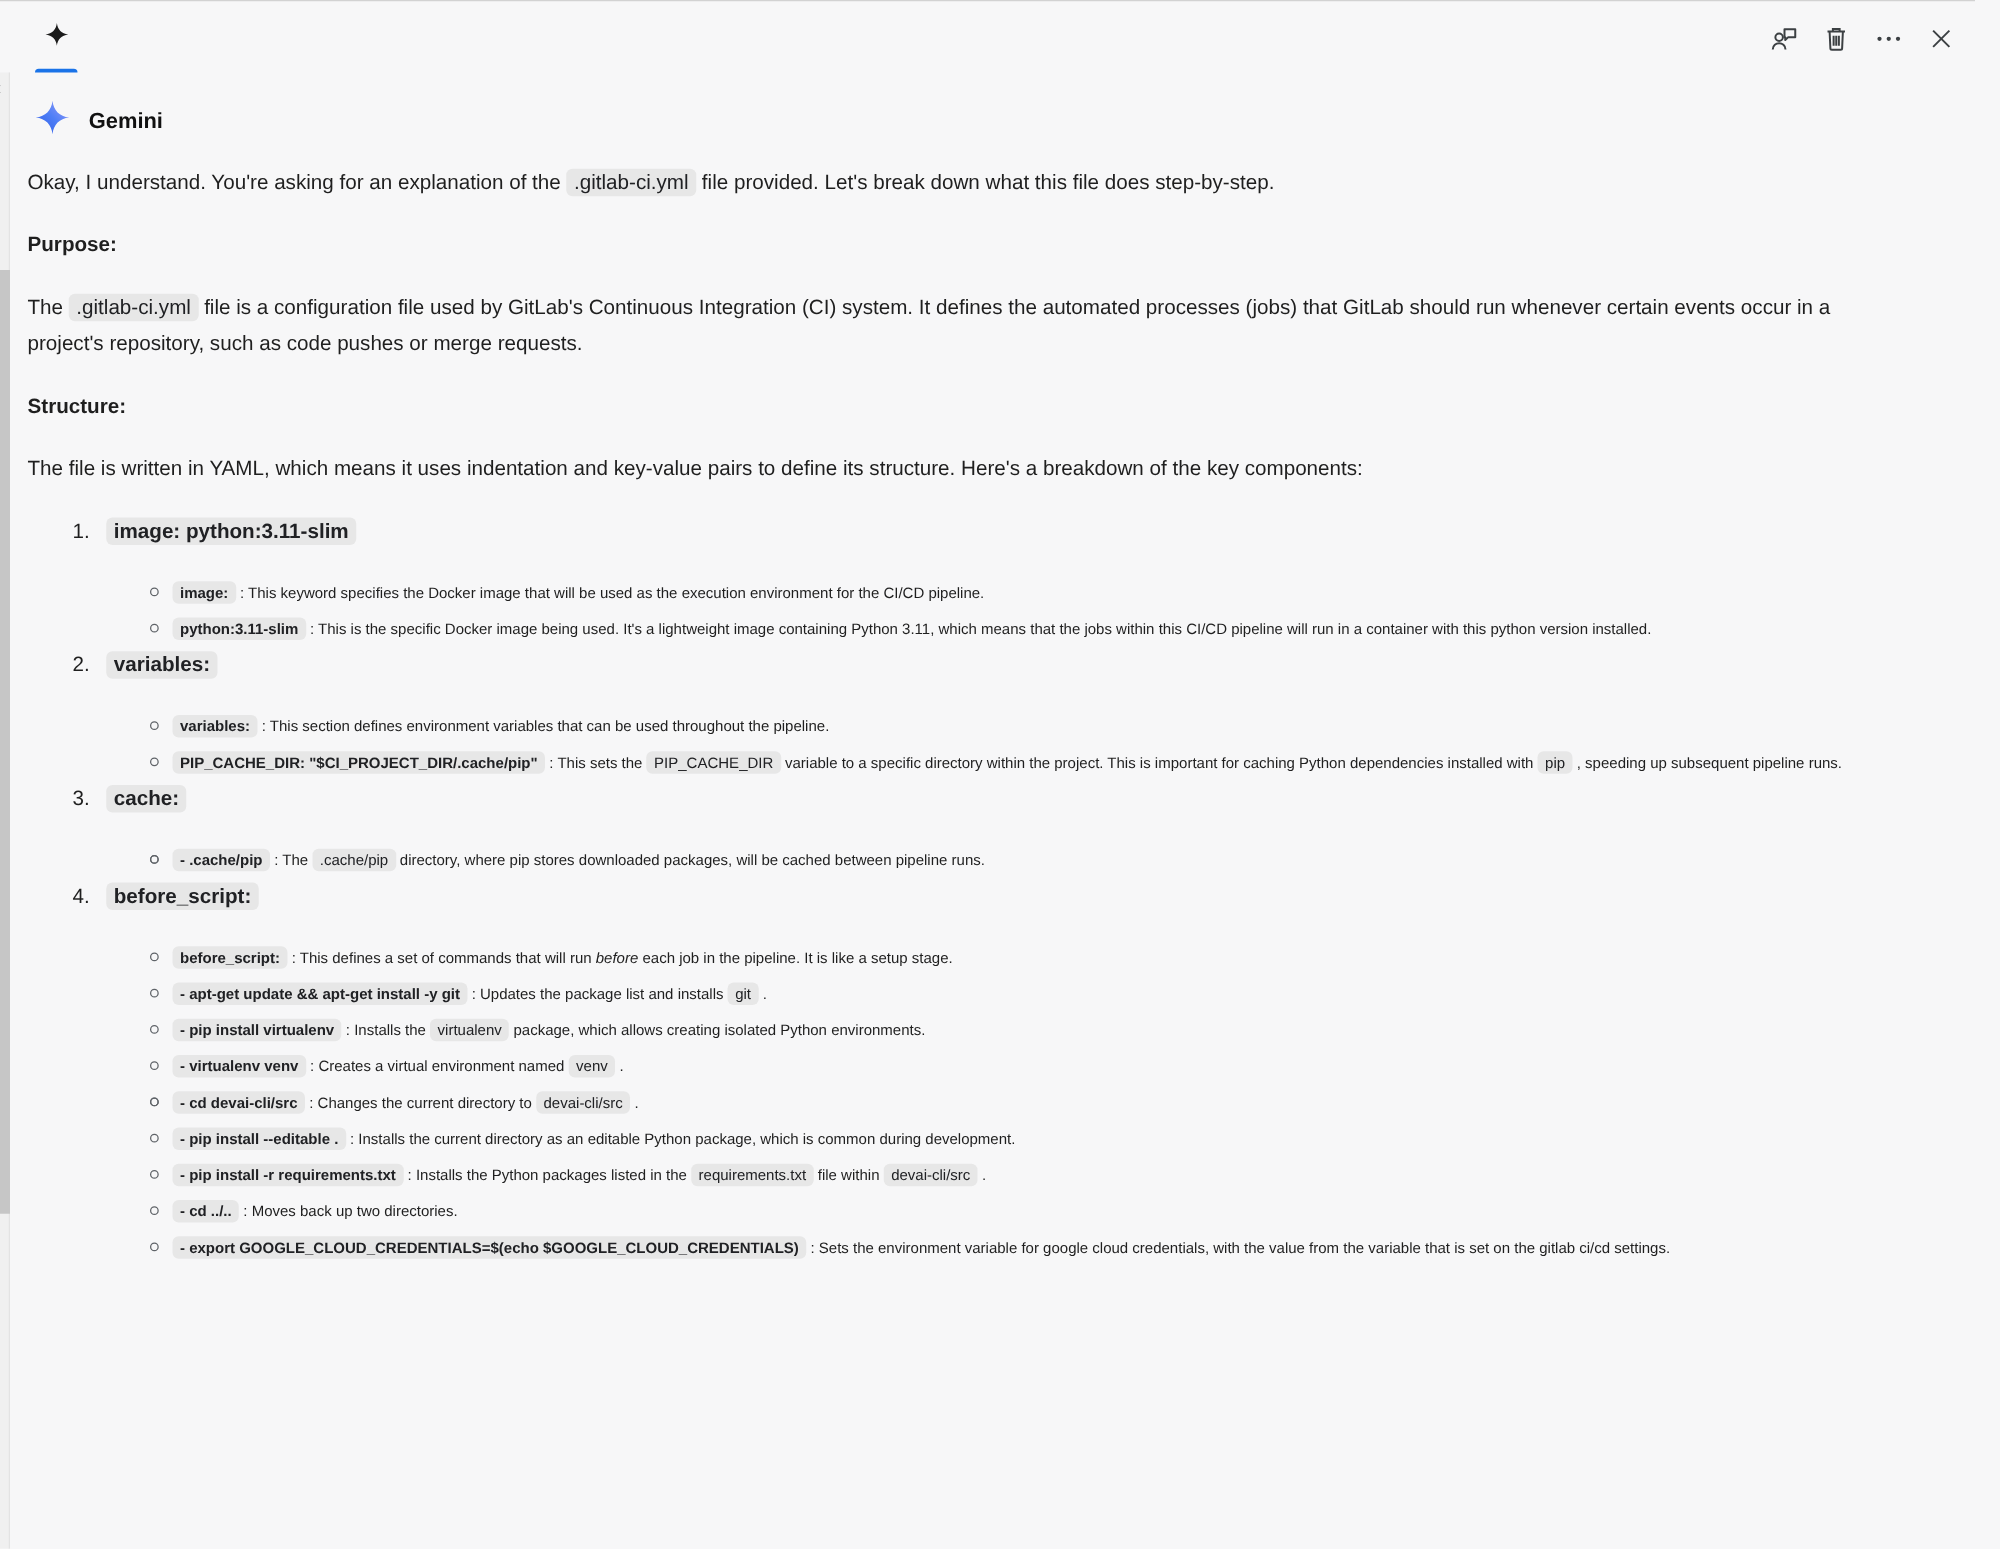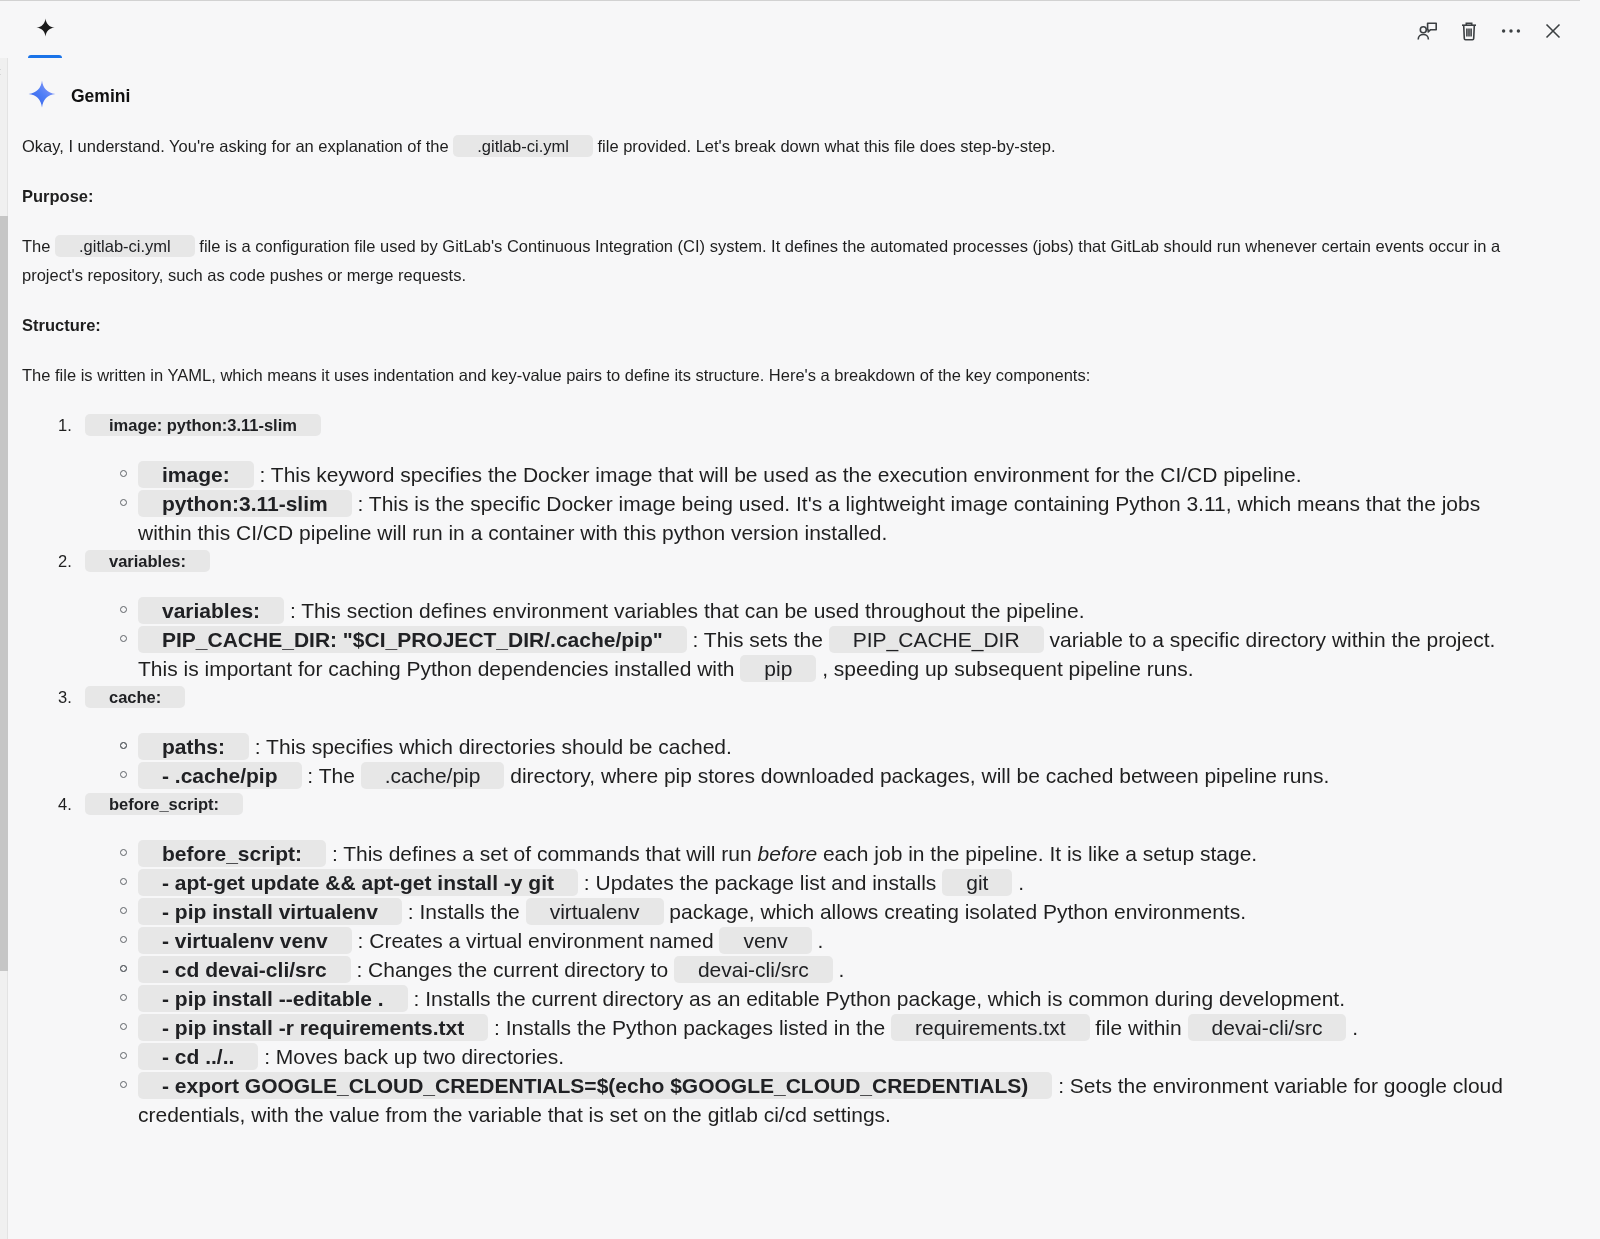--- a/index.html
+++ b/index.html
@@ -35,25 +35,25 @@
   .msg-header { display: flex; align-items: center; gap: 15px; padding-top: 23px; height: 53px; padding-left: 6px; }
   .assistant-name { font-weight: 700; font-size: 17.5px; color: #111; }
 
   .para, .heading { margin: 21px 0 0 0; font-size: 16.5px; line-height: 29px; }
   .heading { font-weight: 700; }
 
   .olist { margin-top: 21px; }
   .oitem { position: relative; padding-left: 63px; font-size: 16.5px; line-height: 29px; }
   .onum { position: absolute; left: 36px; top: 0; }
   .sublist { margin-top: 20px; }
-  .sitem { position: relative; padding-left: 53px; font-size: 21px; line-height: 29px; }
+  .sitem { position: relative; padding-left: 53px; font-size: 12px; line-height: 29px; }
   .smarker { position: absolute; left: 35px; top: 10px; width: 7px; height: 7px;
     border: 1.4px solid #5f6368; border-radius: 50%; }
 
-  .chip { background: var(--chip, #e7e7e7); border-radius: 5px; padding: 2px 24px;
+  .chip { background: var(--chip, #e7e7e7); border-radius: 5px; padding: 2px 6px;
     box-decoration-break: clone; -webkit-box-decoration-break: clone; color: #202124; text-align: right; }
   .chip-b { font-weight: 700; margin-top: 20px; }
   em { }
 </style>
 </head>
 <body>
 
 <div class="window">
 
   <div class="left-strip">
@@ -153,21 +153,20 @@
               <div class="sublist">
                 <div class="sitem"><span class="smarker"></span><span class="sbody"><span class="chip chip-b">variables:</span><span> : This section defines environment variables that can be used throughout the pipeline.</span></span></div>
                 <div class="sitem"><span class="smarker"></span><span class="sbody"><span class="chip chip-b">PIP_CACHE_DIR: "$CI_PROJECT_DIR/.cache/pip"</span><span> : This sets the </span><span class="chip">PIP_CACHE_DIR</span><span> variable to a specific directory within the project. This is important for caching Python dependencies installed with </span><span class="chip">pip</span><span> , speeding up subsequent pipeline runs.</span></span></div>
               </div>
             </div>
             <div class="oitem">
               <span class="onum">3.</span>
               <div class="otitle"><span class="chip chip-b">cache:</span></div>
               <div class="sublist">
                 <div class="sitem"><span class="smarker"></span></div>
-                <div class="sitem"><span class="smarker"></span><span class="sbody"><span class="chip chip-b">paths:</span><span> : This specifies which directories should be cached.</span></span></div>
                 <div class="sitem"><span class="smarker"></span><span class="sbody"><span class="chip chip-b">- .cache/pip</span><span> : The </span><span class="chip">.cache/pip</span><span> directory, where pip stores downloaded packages, will be cached between pipeline runs.</span></span></div>
               </div>
             </div>
             <div class="oitem">
               <span class="onum">4.</span>
               <div class="otitle"><span class="chip chip-b">before_script:</span></div>
               <div class="sublist">
                 <div class="sitem"><span class="smarker"></span><span class="sbody"><span class="chip chip-b">before_script:</span><span> : This defines a set of commands that will run </span><em>before</em><span> each job in the pipeline. It is like a setup stage.</span></span></div>
                 <div class="sitem"><span class="smarker"></span><span class="sbody"><span class="chip chip-b">- apt-get update &amp;&amp; apt-get install -y git</span><span> : Updates the package list and installs </span><span class="chip">git</span><span> .</span></span></div>
                 <div class="sitem"><span class="smarker"></span><span class="sbody"><span class="chip chip-b">- pip install virtualenv</span><span> : Installs the </span><span class="chip">virtualenv</span><span> package, which allows creating isolated Python environments.</span></span></div>

